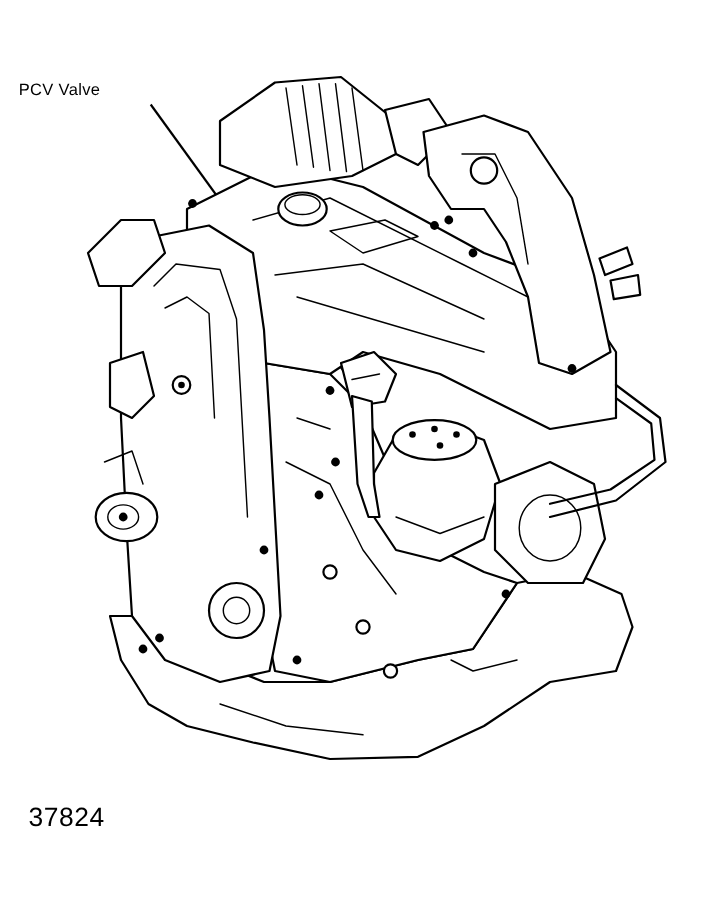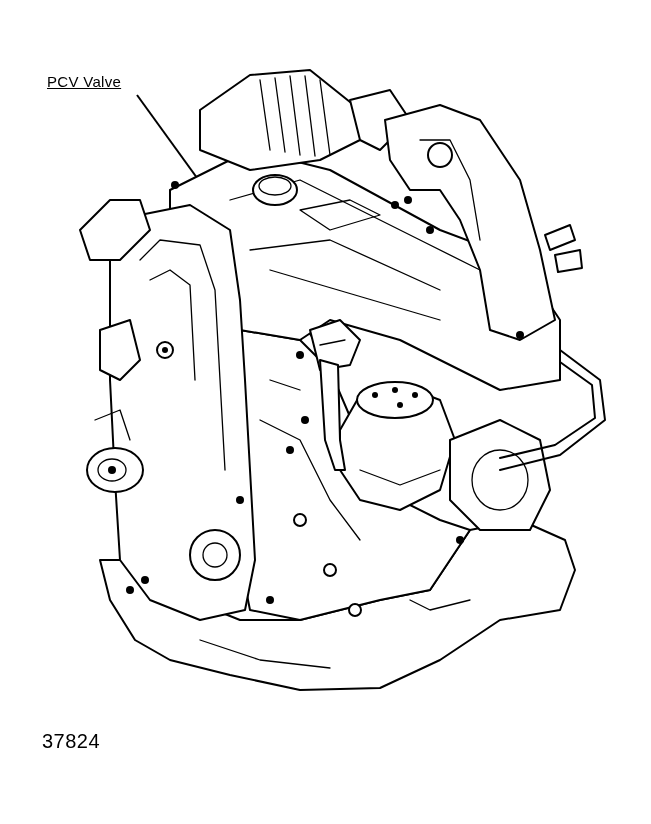--- a/index.html
+++ b/index.html
@@ -1,19 +1,19 @@
 <!DOCTYPE html>
 <html><head>
   <meta charset="utf-8">
   <style>
     html, body { margin:0; padding:0; background:#ffffff; }
     body { width:651px; height:824px; position:relative; overflow:hidden; font-family:"Liberation Sans", sans-serif; color:#000; }
     .label { position:absolute; font-size:15px; letter-spacing:0.3px; }
-    #callout-label { left:47px; top:73px;text-decoration:underline; }
-    #figure-number { left:42px; top:730px; font-size:20px; letter-spacing:0.5px; }
+    #callout-label { left:17px; top:73px; }
+    #figure-number { left:26px; top:730px; font-size:24px; letter-spacing:0.5px; }
     svg#drawing { position:absolute; left:0; top:0; }
     .ln { fill:none; stroke:#000; stroke-width:2; stroke-linejoin:round; stroke-linecap:round; }
     .thin { fill:none; stroke:#000; stroke-width:1.3; stroke-linejoin:round; stroke-linecap:round; }
     .fill { fill:#000; }
     .wf { fill:#fff; stroke:#000; stroke-width:2; stroke-linejoin:round; }
   </style>
 </head>
 <body>
 
 <div class="label" id="callout-label">PCV Valve</div>

